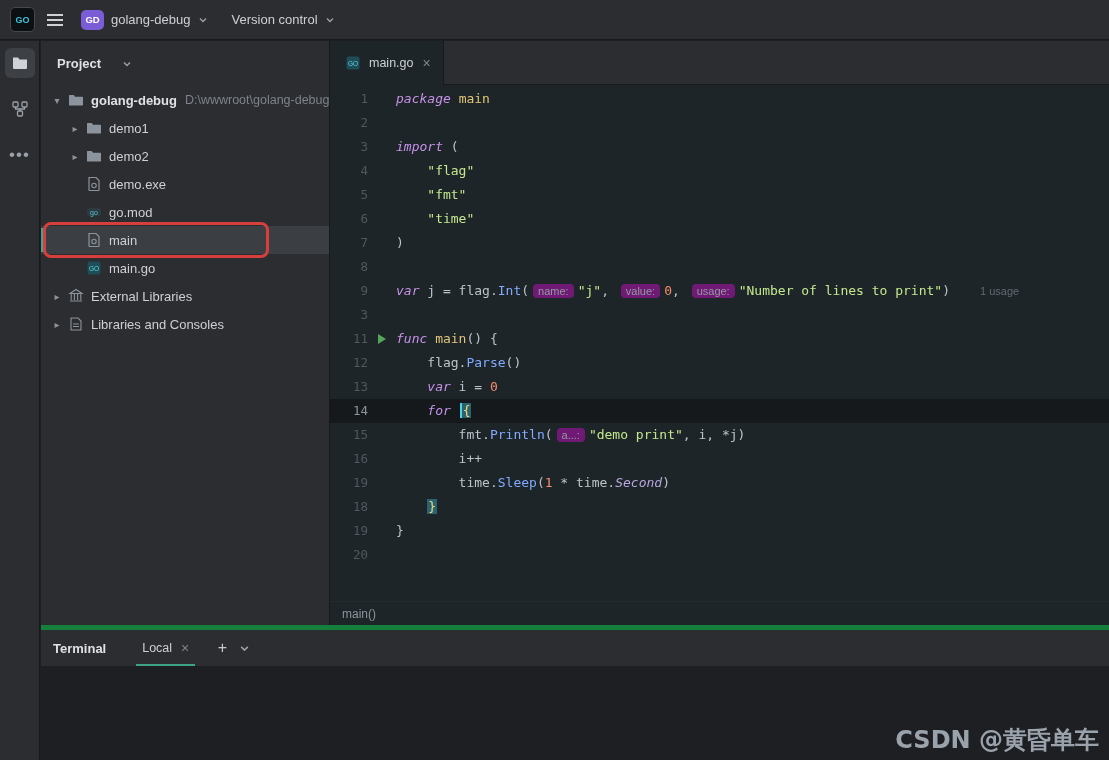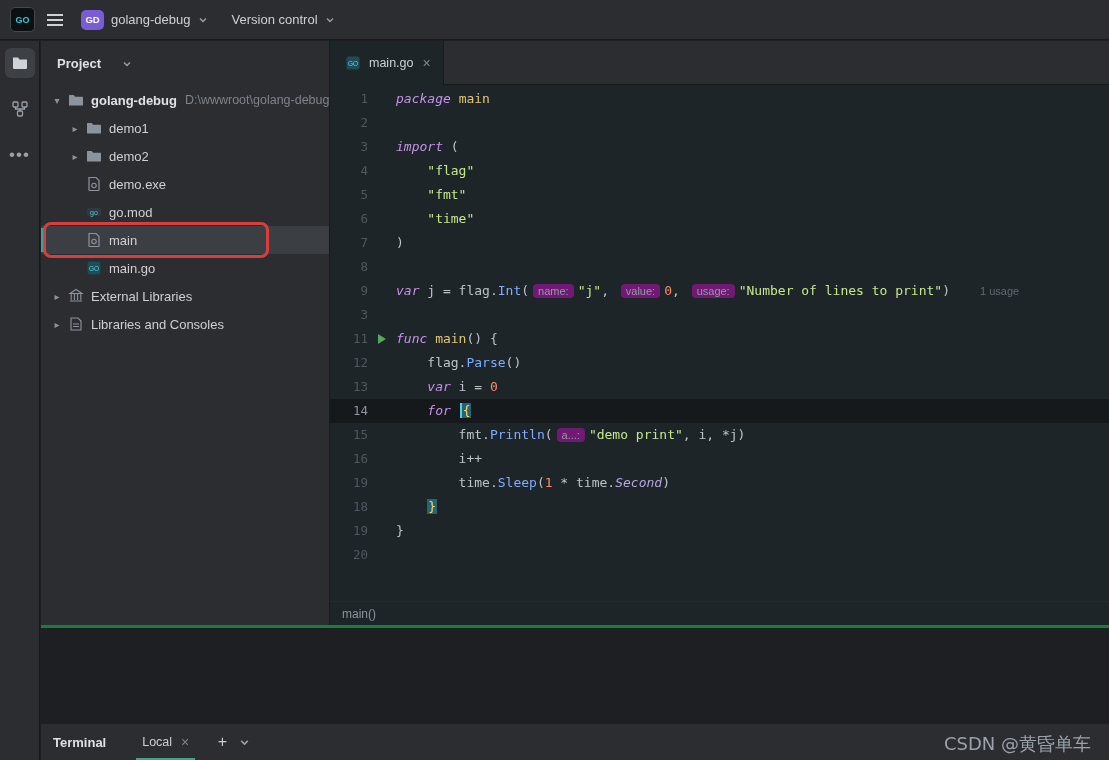--- a/index.html
+++ b/index.html
@@ -72,38 +72,38 @@
   .sg-inlay{ background:#701a75; color:#939ca3; border-radius:4px; padding:1px 5px;
     font:11px "Liberation Sans","DejaVu Sans",sans-serif; margin:0 4px; font-style:normal; }
   .sg-usage{ color:#5f6a71; font:11px "Liberation Sans","DejaVu Sans",sans-serif; margin-left:30px; }
   .sg-brace{ background:#28646f; color:#ffd76e; padding:0 1px; }
   .sg-caret{ display:inline-block; width:2px; height:15px; background:#50d0e6;
     vertical-align:middle; margin:0 0 2px 1px; }
   .crumbs{ height:24px; flex-shrink:0; border-top:1px solid #26292d; display:flex;
     align-items:center; padding-left:12px; color:#8b949c; font-size:12px; }
   
   .terminal{ position:absolute; left:41px; top:625px; width:1068px; height:135px;
-    border-top:3px solid #15803d; display:flex; flex-direction:column;justify-content:flex-end; }
+    border-top:5px solid #15803d; display:flex; flex-direction:column; }
   .thead{ height:36px; background:#2b2d30; display:flex; align-items:center; padding-left:12px; flex-shrink:0; }
   .ttitle{ font-weight:600; color:#dfe1e5; margin-right:26px; }
   .ttab{ position:relative; height:36px; display:flex; align-items:center; gap:7px; padding:0 10px; color:#ced0d6; font-size:12.5px; }
   .ttab::after{ content:""; position:absolute; left:4px; right:4px; bottom:0; height:2px; background:#3fa384; }
   .tplus{ color:#c6cbd0; font-size:16px; margin-left:12px; width:22px; text-align:center; }
   .tchev{ margin-left:6px; display:flex; }
   .tcontent{ flex:1; background:#1b1d1f; padding:8px 12px;
     font:13px/26px "DejaVu Sans Mono","Liberation Mono",monospace; }
   .sg-tprompt,.sg-tplain{ color:#c3c9cf; }
   .sg-tcmd{ color:#5fbd9a; }
   .sg-tflag{ color:#7e878f; }
   .sg-tcursor{ display:inline-block; width:9px; height:17px; border:1px solid #cdd2d7;
     vertical-align:text-bottom; margin-left:2px; }
   .tl{ white-space:pre; }
   
-  .watermark{ position:absolute; right:18px; bottom:4px; color:#9aa2ac;
-    font-size:18px; z-index:9; font-family:"DejaVu Sans",sans-serif; }
+  .watermark{ position:absolute; right:10px; bottom:4px; color:#9aa2ac;
+    font-size:24px; z-index:9; font-family:"DejaVu Sans",sans-serif;font-weight:bold; }
 </style>
 </head>
 <body>
 
 <div class="app">
 
   <header class="topbar">
     <div class="applogo">GO</div>
     <div class="burger"></div>
     <div class="widget">

